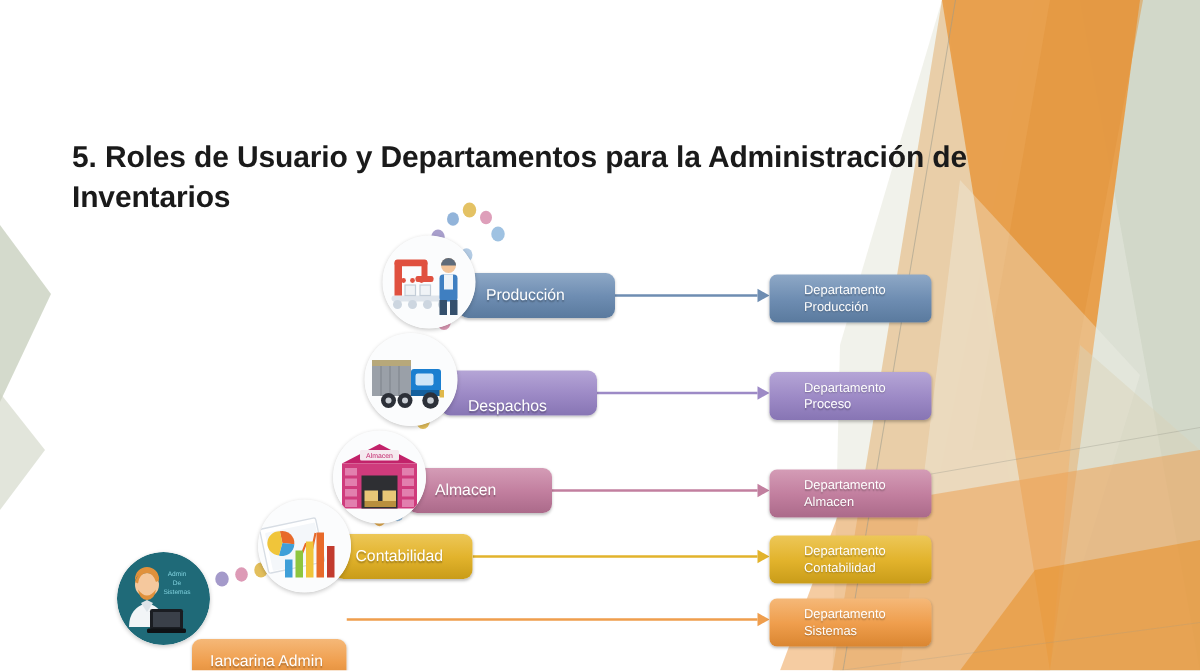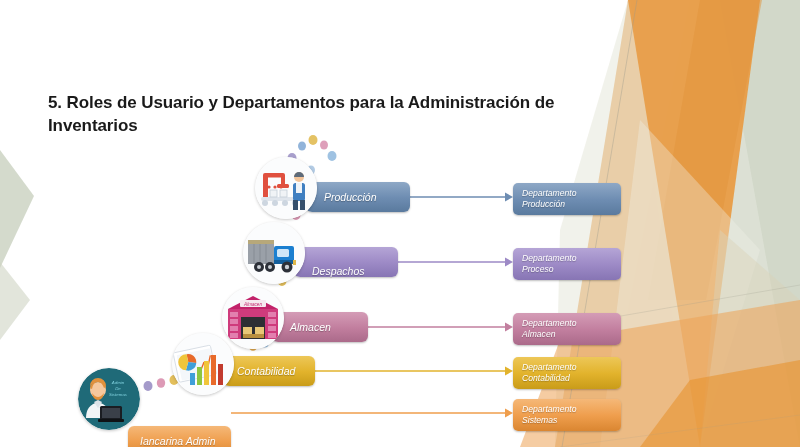--- a/index.html
+++ b/index.html
@@ -14,42 +14,42 @@
   #bg{position:absolute;inset:0;width:800px;height:447px;}
 
   
   .title{
     position:absolute;left:55px;top:18px;width:570px;
     text-align:center;font-size:21px;font-weight:bold;color:#1a1a1a;
     line-height:1.22;letter-spacing:-.2px;
   }
   .subtitle{
     position:absolute;left:48px;top:92px;width:600px;
-    font-size:17px;font-weight:bold;color:#1a1a1a;line-height:1.35;
+    font-size:20px;font-weight:bold;color:#1a1a1a;line-height:1.35;
     letter-spacing:-.1px;
   }
   .subtitle .num{display:inline-block;}
 
   
-  #diagram{position:absolute;left:0;top:0;width:800px;height:447px;font-style:italic;}
+  #diagram{position:absolute;left:0;top:0;width:800px;height:447px;}
 
   .rolebox{
     position:absolute;height:30px;border-radius:6px;
     display:flex;align-items:center;
     box-shadow:0 1px 2px rgba(0,0,0,.25);
   }
   .rolebox .lbl{
     font-size:10.5px;color:#ffffff;white-space:nowrap;
     text-shadow:0 1px 1px rgba(0,0,0,.28);
   }
 
   .deptbox{
     position:absolute;height:32px;width:108px;border-radius:5px;
     display:flex;flex-direction:column;justify-content:center;
-    padding-left:9px;box-sizing:border-box;
+    padding-left:23px;box-sizing:border-box;
     box-shadow:0 1px 2px rgba(0,0,0,.25);
   }
   .deptbox span{
     font-size:8.6px;color:#ffffff;line-height:1.25;white-space:nowrap;
     text-shadow:0 1px 1px rgba(0,0,0,.25);
   }
 
   .icon-circle{
     position:absolute;border-radius:50%;overflow:hidden;
     background:#fdfdfd;

